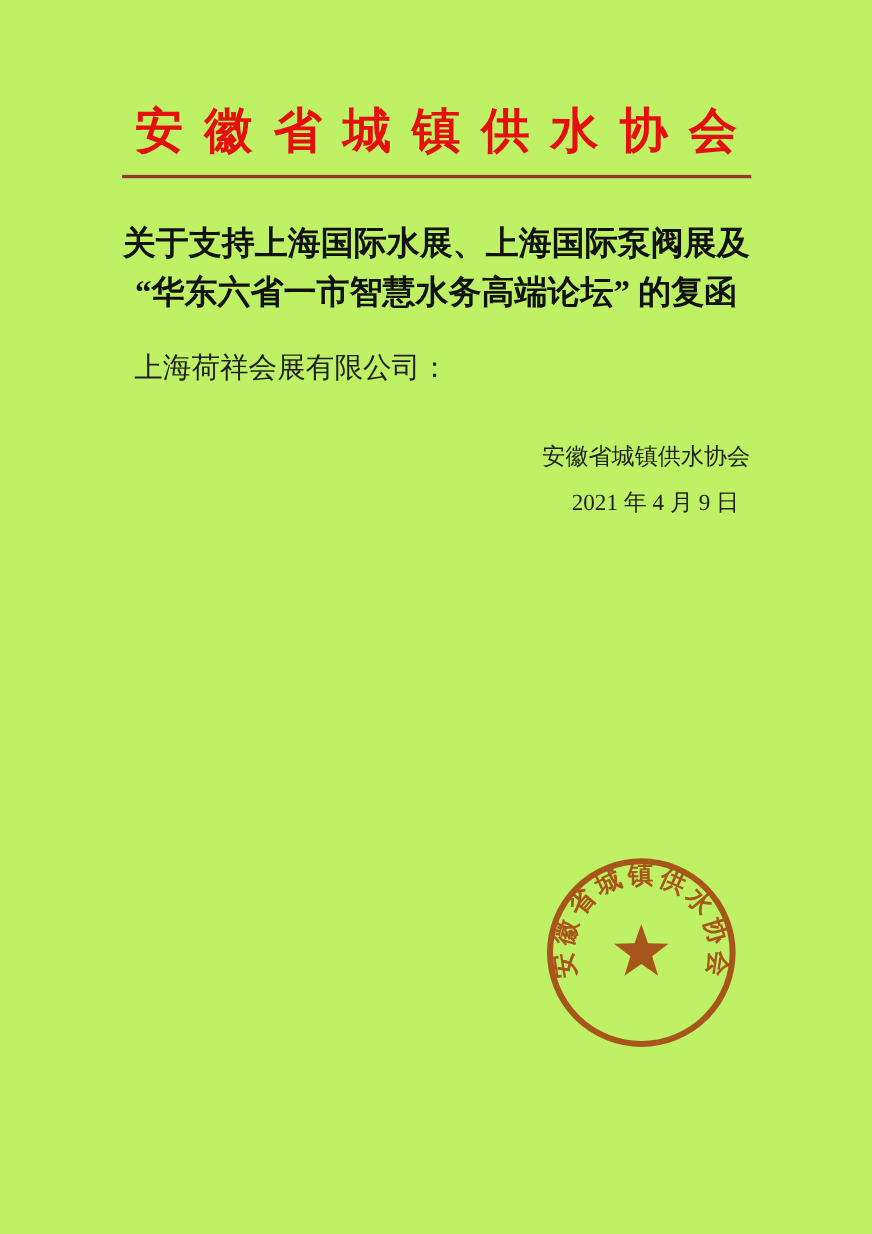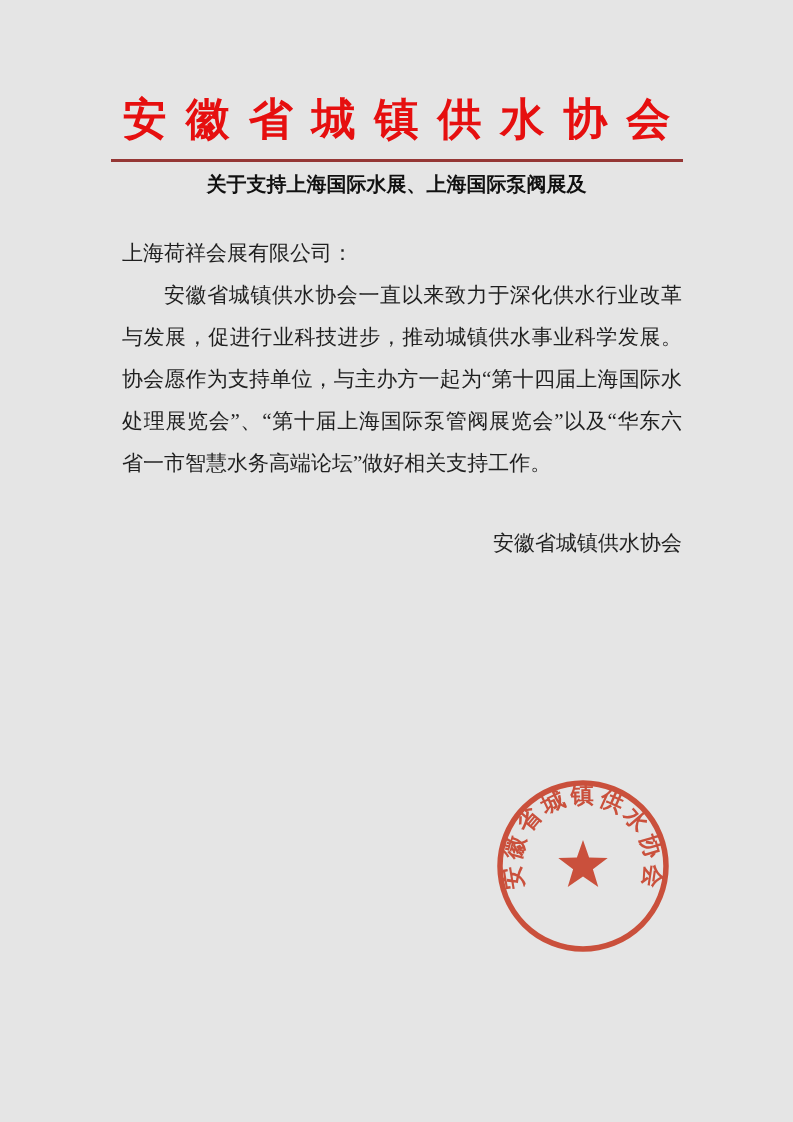--- a/index.html
+++ b/index.html
@@ -1,38 +1,38 @@
 <!DOCTYPE html>
 <html><head>
 <meta charset="utf-8">
 <style>
   html, body { margin:0; padding:0; }
   body {
     width:793px; height:1122px; background:#ffffff;
     font-family:"Liberation Serif","DejaVu Serif",serif;
     color:#1f1f1f;
   }
-  .page { position:relative; width:793px; height:1122px; overflow:hidden; background:#e5e5e5; }
+  .page { position:relative; width:793px; height:1122px; overflow:hidden; background:#bef264; }
 
   .letterhead {
     padding-top:96px; text-align:center;
     color:#e60f0f; font-size:44px; font-weight:bold;
     letter-spacing:0.43em; text-indent:0.43em; line-height:48px;
     white-space:nowrap;
   }
   .rule { width:572px; height:3px; background:#953735; margin:15px auto 0 auto; }
 
   .doc-title {
-    text-align:center;
-    font-size:20px; font-weight:bold; line-height:44px; color:#111111;
+    margin-top:38px; text-align:center;
+    font-size:30px; font-weight:bold; line-height:44px; color:#111111;
   }
 
   .body-block {
     margin-left:122px; margin-top:26px; width:560px;
-    font-size:21px; line-height:42px; text-align:justify;
+    font-size:26px; line-height:42px; text-align:justify;
   }
   .body-block p { margin:0; }
   .para { text-indent:2em; }
 
   .signature-block {
     margin-left:122px; width:560px; text-align:right;
     font-size:21px; line-height:42px;
   }
   .signature-line { margin-top:38px; }
   .date-line { padding-right:10px; }
@@ -47,29 +47,30 @@
 <body>
 
 <div class="page">
 
   <div class="letterhead">安徽省城镇供水协会</div>
 
   <div class="rule"></div>
 
   <div class="doc-title">
     <div>关于支持上海国际水展、上海国际泵阀展及</div>
+    <div>“华东六省一市智慧水务高端论坛” 的复函</div>
   </div>
 
   <div class="body-block">
     <p class="salutation">上海荷祥会展有限公司：</p>
-    <p class="para">安徽省城镇供水协会一直以来致力于深化供水行业改革与发展，促进行业科技进步，推动城镇供水事业科学发展。协会愿作为支持单位，与主办方一起为“第十四届上海国际水处理展览会”、“第十届上海国际泵管阀展览会”以及“华东六省一市智慧水务高端论坛”做好相关支持工作。</p>
   </div>
 
   <div class="signature-block">
     <div class="signature-line">安徽省城镇供水协会</div>
+    <div class="date-line">2021 年 4 月 9 日</div>
   </div>
 
   <div class="seal">
     <svg viewBox="0 0 180 180" xmlns="http://www.w3.org/2000/svg">
       <defs>
         <path id="sealArc" d="M 30.8 111.5 A 63 63 0 1 1 149.2 111.5" fill="none"></path>
       </defs>
       <circle cx="90" cy="90" r="83" fill="none" stroke="#dd4227" stroke-width="5.5"></circle>
       <polygon points="90,64 96.11,81.59 114.73,81.97 99.89,93.21 105.28,111.03 90,100.4 74.72,111.03 80.11,93.21 65.27,81.97 83.89,81.59" fill="#dd4227"></polygon>
       <text font-size="23" font-weight="bold" fill="#dd4227" font-family="Liberation Serif, DejaVu Serif, serif">

